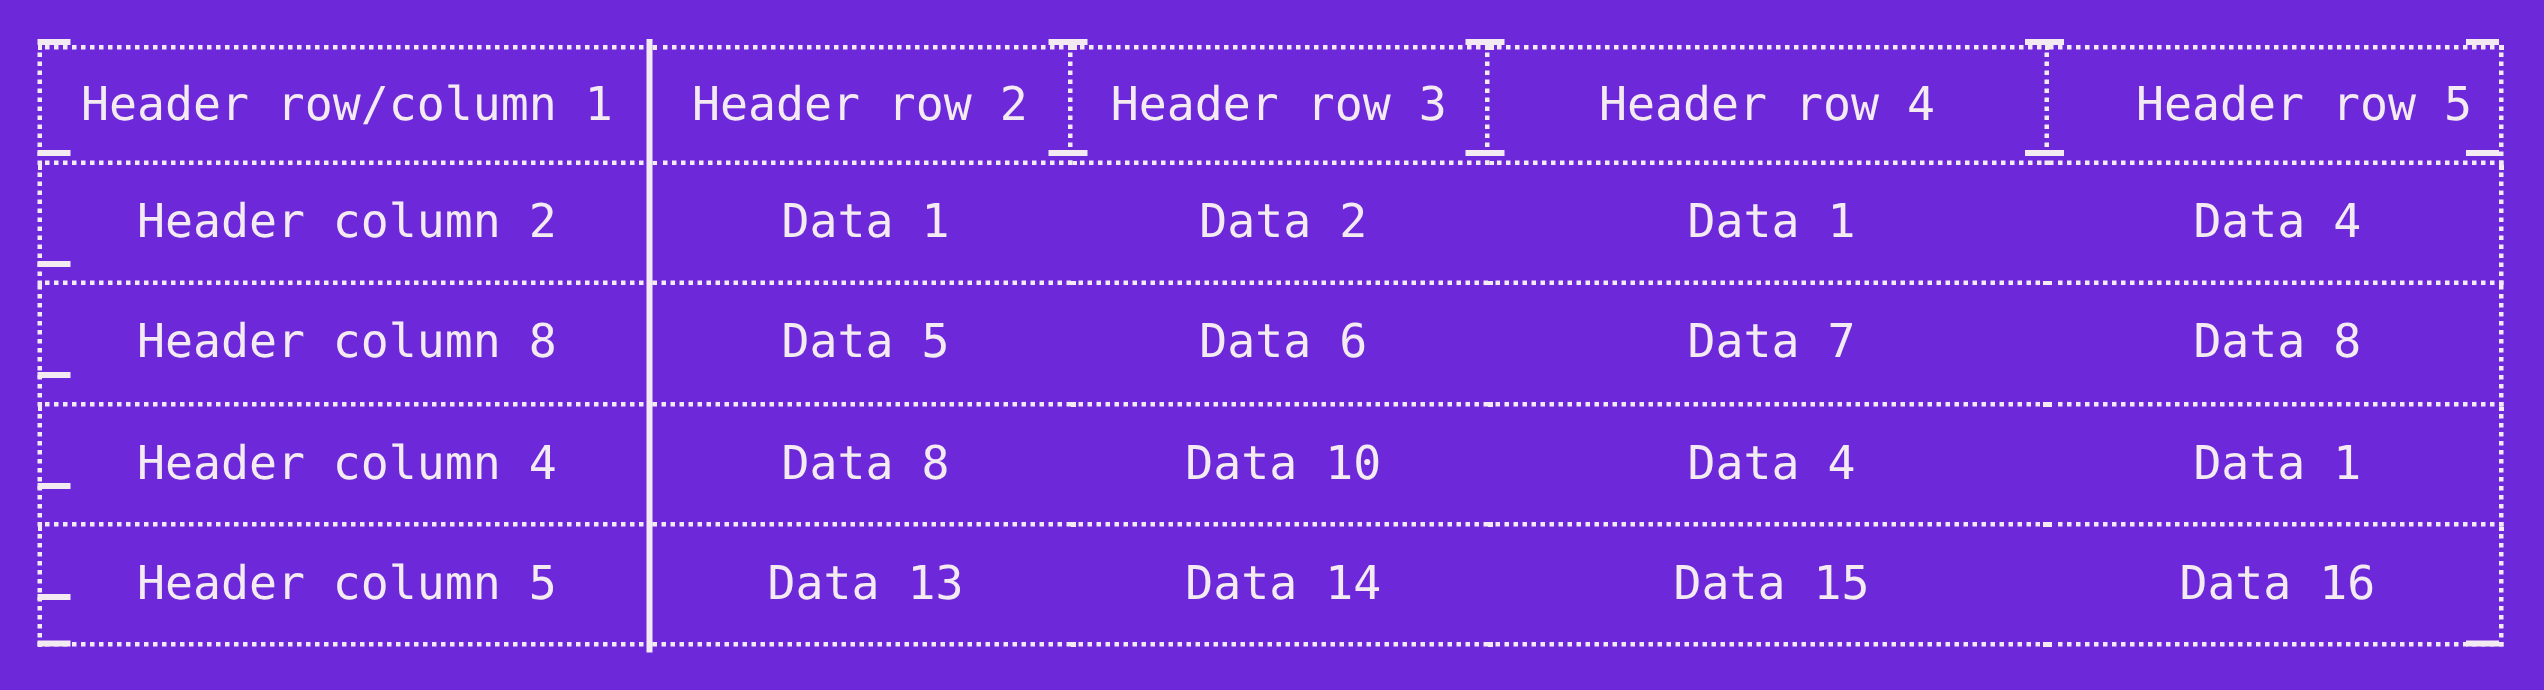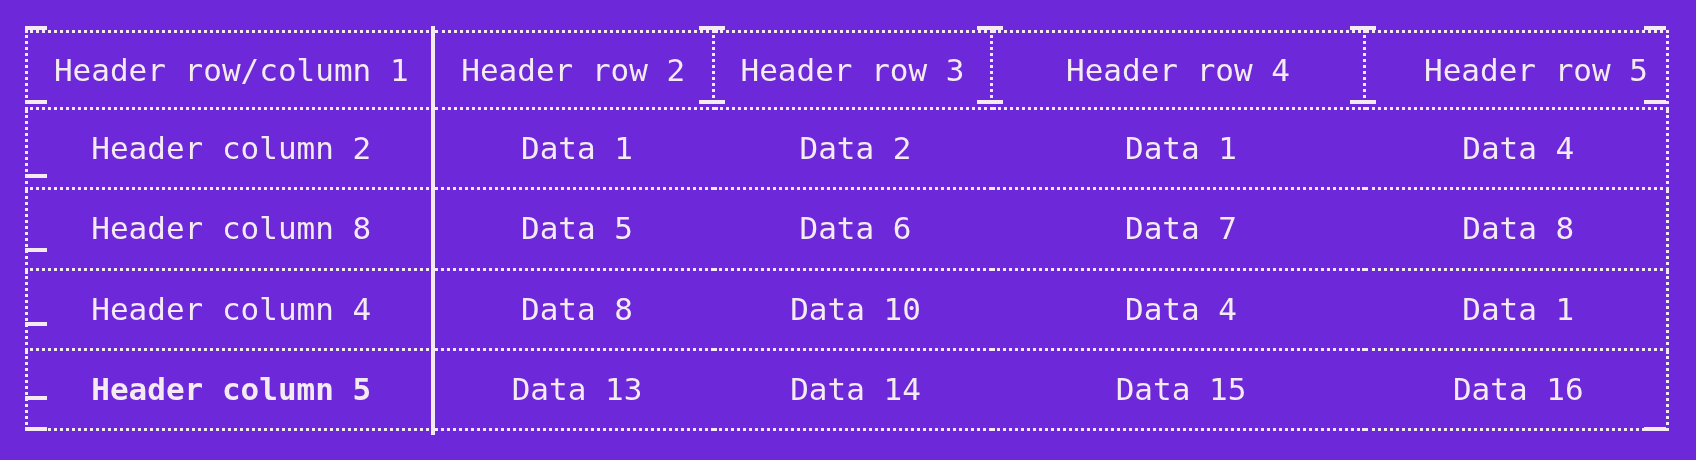--- a/index.html
+++ b/index.html
@@ -76,21 +76,20 @@
   }
 
   
   tbody th.rowhead {
     text-align: center;
     border-bottom: 3px dotted #f3ebf1;
     border-left: 3px dotted #f3ebf1;
   }
   tbody tr:last-child th.rowhead {
     border-bottom: 3px dotted #f3ebf1;
-    font-weight: bold;
   }
   tbody td.datacell {
     text-align: center;
     border-bottom: 3px dotted #f3ebf1;
     padding-left: 24px;
   }
   tbody td.datacell.last-col {
     border-right: 3px dotted #f3ebf1;
   }
 

